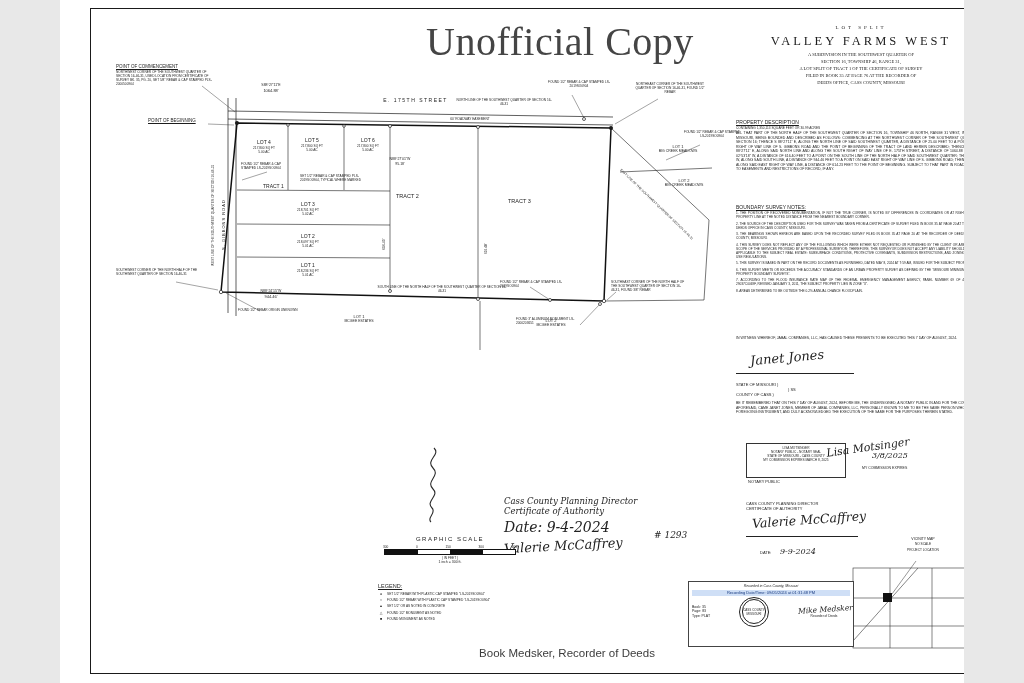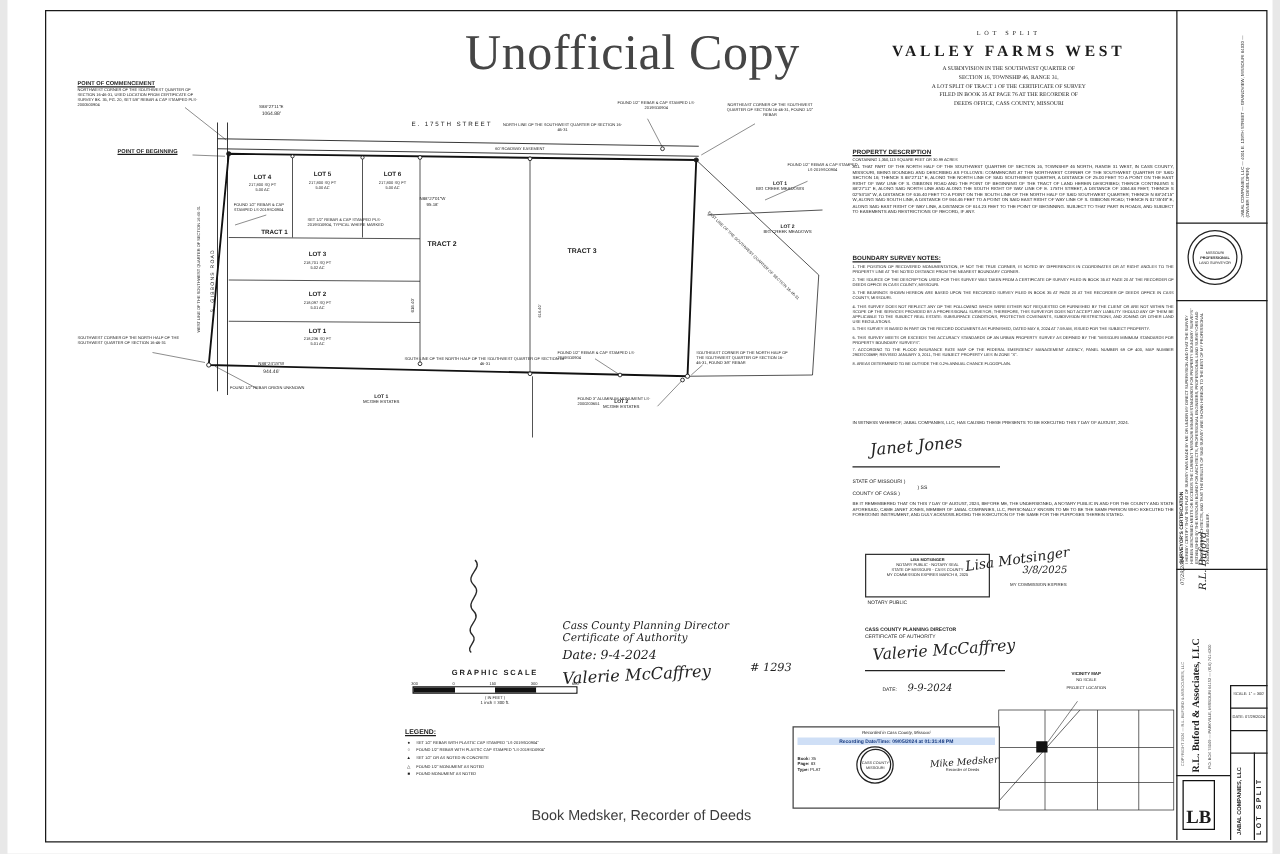--- a/index.html
+++ b/index.html
@@ -1,19 +1,19 @@
 <!DOCTYPE html>
 <html><head>
 <meta charset="utf-8">
 <style>
   html,body{margin:0;padding:0;background:#e8e8e8}
-  #page{position:relative;width:1012px;height:683px;background:#ffffff;font-family:"Liberation Sans",sans-serif;color:#1c1c1c;overflow:hidden;margin:0 auto}
+  #page{position:relative;width:904px;height:683px;background:#ffffff;font-family:"Liberation Sans",sans-serif;color:#1c1c1c;overflow:hidden;margin:0 auto}
   .abs{position:absolute}
   .c{text-align:center}
-  .b{font-weight:bold}
+  .b{font-weight:normal}
   .u{text-decoration:underline}
   .i{font-style:italic}
   .nw{white-space:nowrap}
   .just{text-align:justify}
   .serif{font-family:"Liberation Serif",serif}
   .script{font-family:"DejaVu Serif",serif;font-style:italic;color:#222}
   .f3{font-size:3.2px;line-height:1.3}
   .f35{font-size:3.5px;line-height:1.3}
   .f4{font-size:4px;line-height:1.3}
   .f45{font-size:4.5px;line-height:1.3}
@@ -241,21 +241,21 @@
   <div class="abs script nw" style="left:692px;top:512px;font-size:12.5px;transform:rotate(-4deg);z-index:3">Valerie McCaffrey</div>
   <div class="abs sigline" style="left:686px;top:536px;width:112px;z-index:3"></div>
   <div class="abs nw" style="left:700px;top:540px;z-index:3">
     <span class="f4">DATE:</span>
     <span class="script" style="font-size:8px;margin-left:4px">9-9-2024</span>
   </div>
 
   <div class="abs" style="left:444px;top:496px;width:160px;z-index:3">
     <div class="script nw" style="font-size:8.5px">Cass County Planning Director</div>
     <div class="script nw" style="font-size:8.5px">Certificate of Authority</div>
-    <div class="script nw" style="font-size:10px;margin-top:3px">Date: 9-4-2024</div>
+    <div class="script nw" style="font-size:14px;margin-top:3px">Date: 9-4-2024</div>
     <div class="script nw" style="font-size:13px;transform:rotate(-3deg);margin-top:2px">Valerie McCaffrey</div>
   </div>
   <div class="abs script nw" style="left:594px;top:530px;font-size:9px;z-index:3"># 1293</div>
 
   <div class="abs c" style="left:314px;top:536px;width:152px;z-index:3">
     <div class="f6 b nw" style="letter-spacing:1.5px">GRAPHIC SCALE</div>
     <div style="display:flex;justify-content:space-between;width:134px;margin:1px auto 0">
       <span class="f3">300</span>
       <span class="f3">0</span>
       <span class="f3">150</span>

